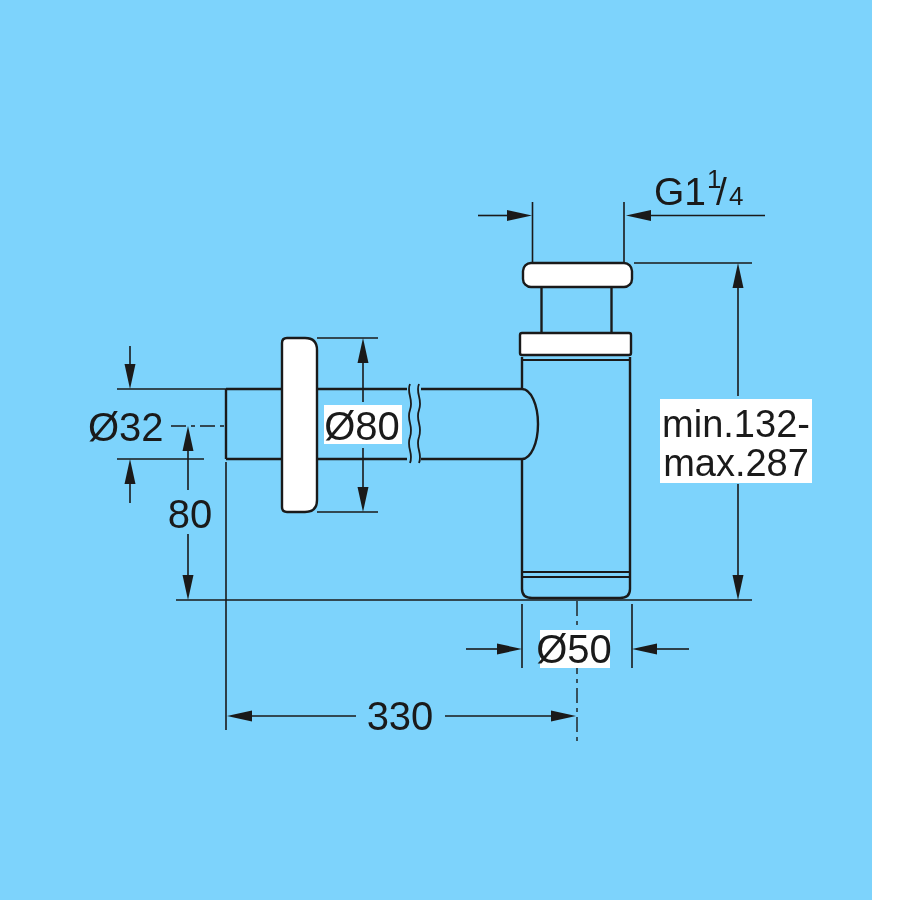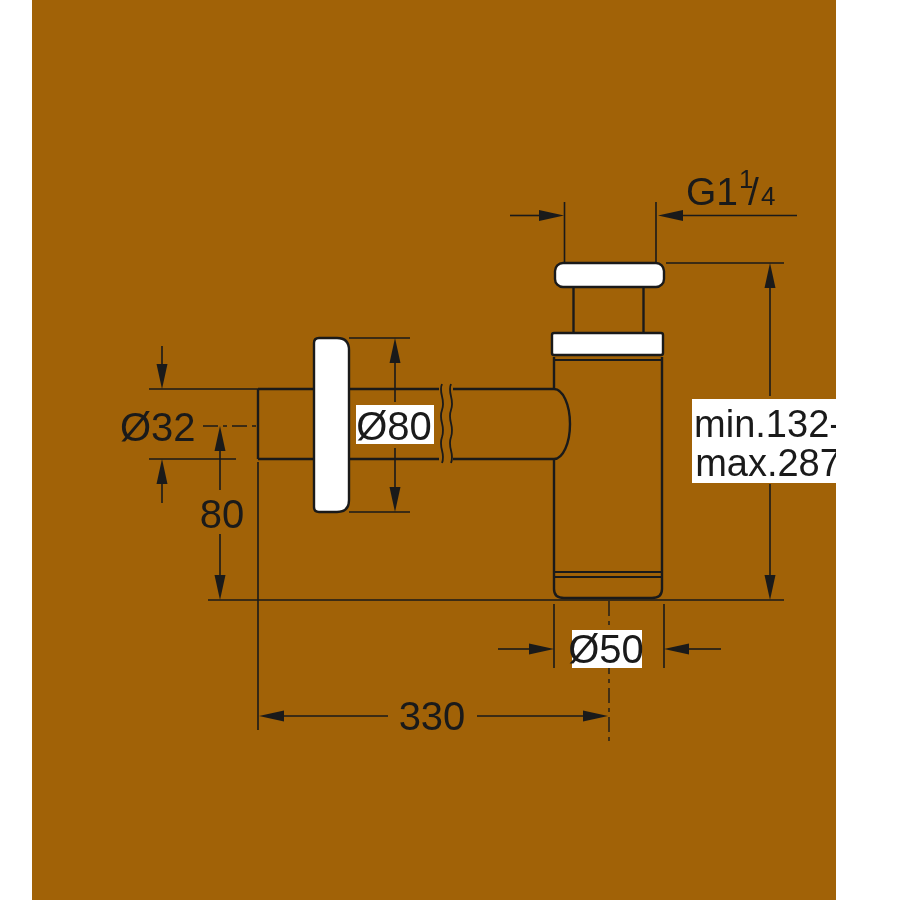--- a/index.html
+++ b/index.html
@@ -1,16 +1,16 @@
 <!DOCTYPE html>
 <html><head>
 <meta charset="utf-8">
 <style>
   html,body{margin:0;padding:0;background:#fff;}
-  #canvas{position:relative;width:804px;height:900px;background:#a16207;overflow:hidden;margin-left:32px;}
+  #canvas{position:relative;width:872px;height:900px;background:#7dd3fc;overflow:hidden;}
   svg{display:block;}
   text{font-family:"Liberation Sans","DejaVu Sans",sans-serif;fill:#1a1a1a;}
   .obj{stroke:#1a1a1a;stroke-width:2.4;fill:none;stroke-linecap:butt;}
   .objfill{stroke:#1a1a1a;stroke-width:2.4;fill:#ffffff;}
   .thin{stroke:#1a1a1a;stroke-width:1.8;fill:none;}
   .dim{stroke:#1a1a1a;stroke-width:1.6;fill:none;}
   .ctr{stroke:#1a1a1a;stroke-width:1.4;fill:none;stroke-dasharray:15 5 4 5;}
   .ah{fill:#1a1a1a;stroke:none;}
   .whiteout{fill:#ffffff;stroke:none;}
   .lbl{font-size:40px;}

